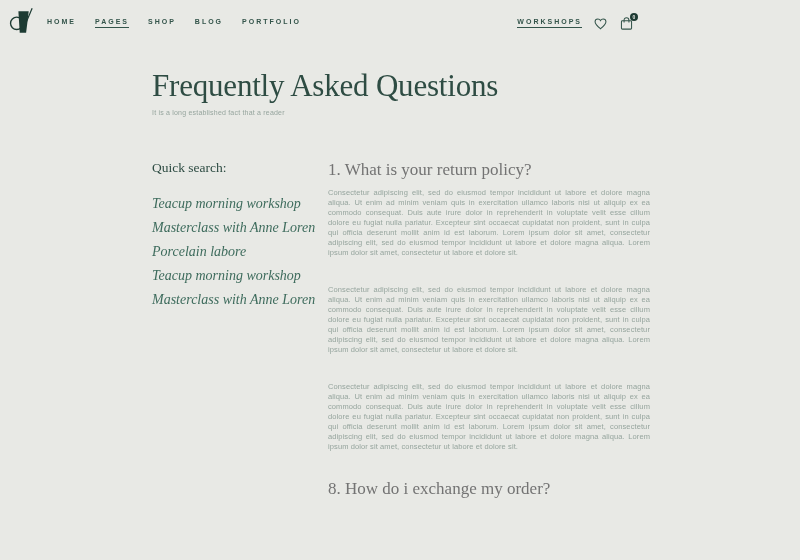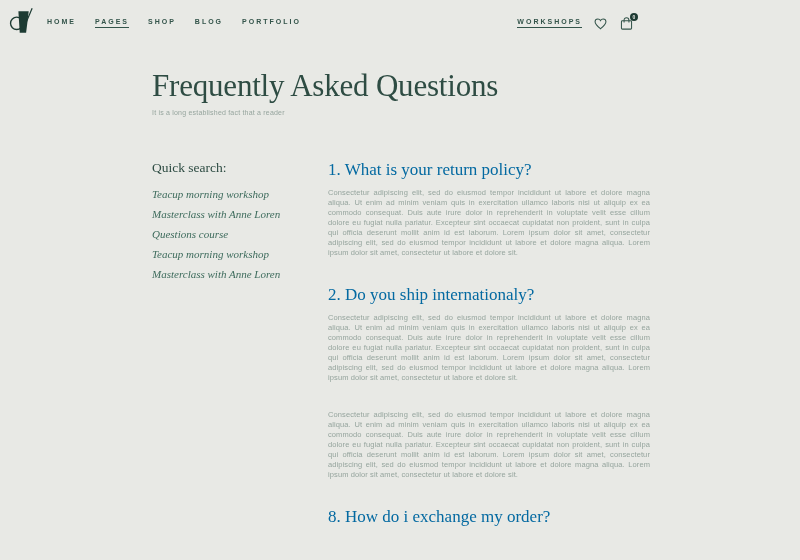--- a/index.html
+++ b/index.html
@@ -45,32 +45,32 @@
   .page-title {
     font-family:"Liberation Serif", serif; font-weight:400;
     font-size:31px; letter-spacing:-0.2px; color:#2e4c43;
   }
   .page-subtitle { margin-top:5px; font-size:7px; letter-spacing:0.2px; color:#96a59e; }
 
   
   .sidebar { position:absolute; left:152px; top:160px; width:165px; }
   .sidebar-heading {
     font-family:"Liberation Serif", serif; font-size:13.5px;
-    color:#2e4c43; margin-bottom:12px;
+    color:#2e4c43; margin-bottom:20px;
   }
   .sidebar-link {
     font-family:"Liberation Serif", serif; font-style:italic;
-    font-size:11px; color:#3d6b5c; margin-bottom:8px; cursor:pointer;
+    font-size:14px; color:#3d6b5c; margin-bottom:8px; cursor:pointer;
   }
 
   
   .faq { position:absolute; left:328px; top:160px; width:334px; }
   .faq-item h3 {
     font-family:"Liberation Serif", serif; font-weight:400;
-    font-size:17px; color:#0369a1; margin:0 0 8px 0;
+    font-size:17px; color:#737373; margin:0 0 8px 0;
   }
   .faq-item p {
     font-size:7.5px; line-height:10px; letter-spacing:0.1px;
     color:#96a59e; margin:0 12px 27px 0; text-align:justify;
   }
 </style>
 </head>
 <body>
 
 <div class="page">
@@ -109,32 +109,31 @@
 
   <div class="hero">
     <div class="page-title">Frequently Asked Questions</div>
     <div class="page-subtitle">It is a long established fact that a reader</div>
   </div>
 
   <div class="sidebar">
     <div class="sidebar-heading">Quick search:</div>
     <div class="sidebar-link">Teacup morning workshop</div>
     <div class="sidebar-link">Masterclass with Anne Loren</div>
-    <div class="sidebar-link">Questions course</div>
+    <div class="sidebar-link">Porcelain labore</div>
     <div class="sidebar-link">Teacup morning workshop</div>
     <div class="sidebar-link">Masterclass with Anne Loren</div>
   </div>
 
   <div class="faq">
     <div class="faq-item">
       <h3>1. What is your return policy?</h3>
       <p>Consectetur adipiscing elit, sed do eiusmod tempor incididunt ut labore et dolore magna aliqua. Ut enim ad minim veniam quis in exercitation ullamco laboris nisi ut aliquip ex ea commodo consequat. Duis aute irure dolor in reprehenderit in voluptate velit esse cillum dolore eu fugiat nulla pariatur. Excepteur sint occaecat cupidatat non proident, sunt in culpa qui officia deserunt mollit anim id est laborum. Lorem ipsum dolor sit amet, consectetur adipiscing elit, sed do eiusmod tempor incididunt ut labore et dolore magna aliqua. Lorem ipsum dolor sit amet, consectetur ut labore et dolore sit.</p>
     </div>
     <div class="faq-item">
-      <h3>2. Do you ship internationaly?</h3>
       <p>Consectetur adipiscing elit, sed do eiusmod tempor incididunt ut labore et dolore magna aliqua. Ut enim ad minim veniam quis in exercitation ullamco laboris nisi ut aliquip ex ea commodo consequat. Duis aute irure dolor in reprehenderit in voluptate velit esse cillum dolore eu fugiat nulla pariatur. Excepteur sint occaecat cupidatat non proident, sunt in culpa qui officia deserunt mollit anim id est laborum. Lorem ipsum dolor sit amet, consectetur adipiscing elit, sed do eiusmod tempor incididunt ut labore et dolore magna aliqua. Lorem ipsum dolor sit amet, consectetur ut labore et dolore sit.</p>
     </div>
     <div class="faq-item">
       <p>Consectetur adipiscing elit, sed do eiusmod tempor incididunt ut labore et dolore magna aliqua. Ut enim ad minim veniam quis in exercitation ullamco laboris nisi ut aliquip ex ea commodo consequat. Duis aute irure dolor in reprehenderit in voluptate velit esse cillum dolore eu fugiat nulla pariatur. Excepteur sint occaecat cupidatat non proident, sunt in culpa qui officia deserunt mollit anim id est laborum. Lorem ipsum dolor sit amet, consectetur adipiscing elit, sed do eiusmod tempor incididunt ut labore et dolore magna aliqua. Lorem ipsum dolor sit amet, consectetur ut labore et dolore sit.</p>
     </div>
     <div class="faq-item">
       <h3>8. How do i exchange my order?</h3>
 
     </div>
   </div>

